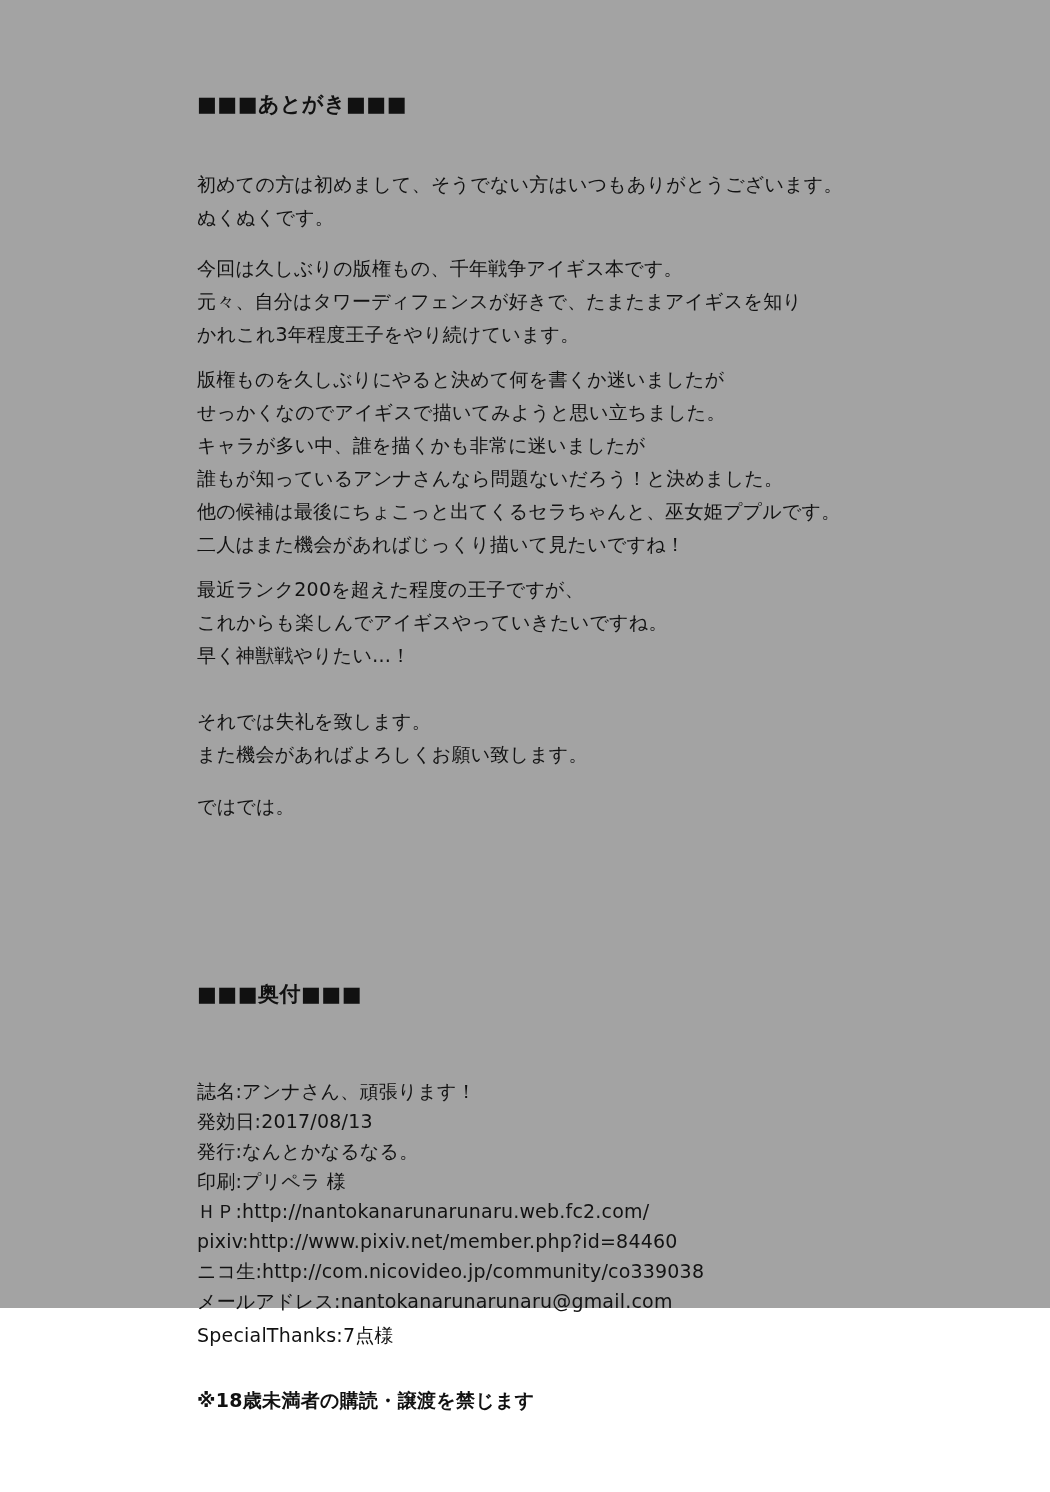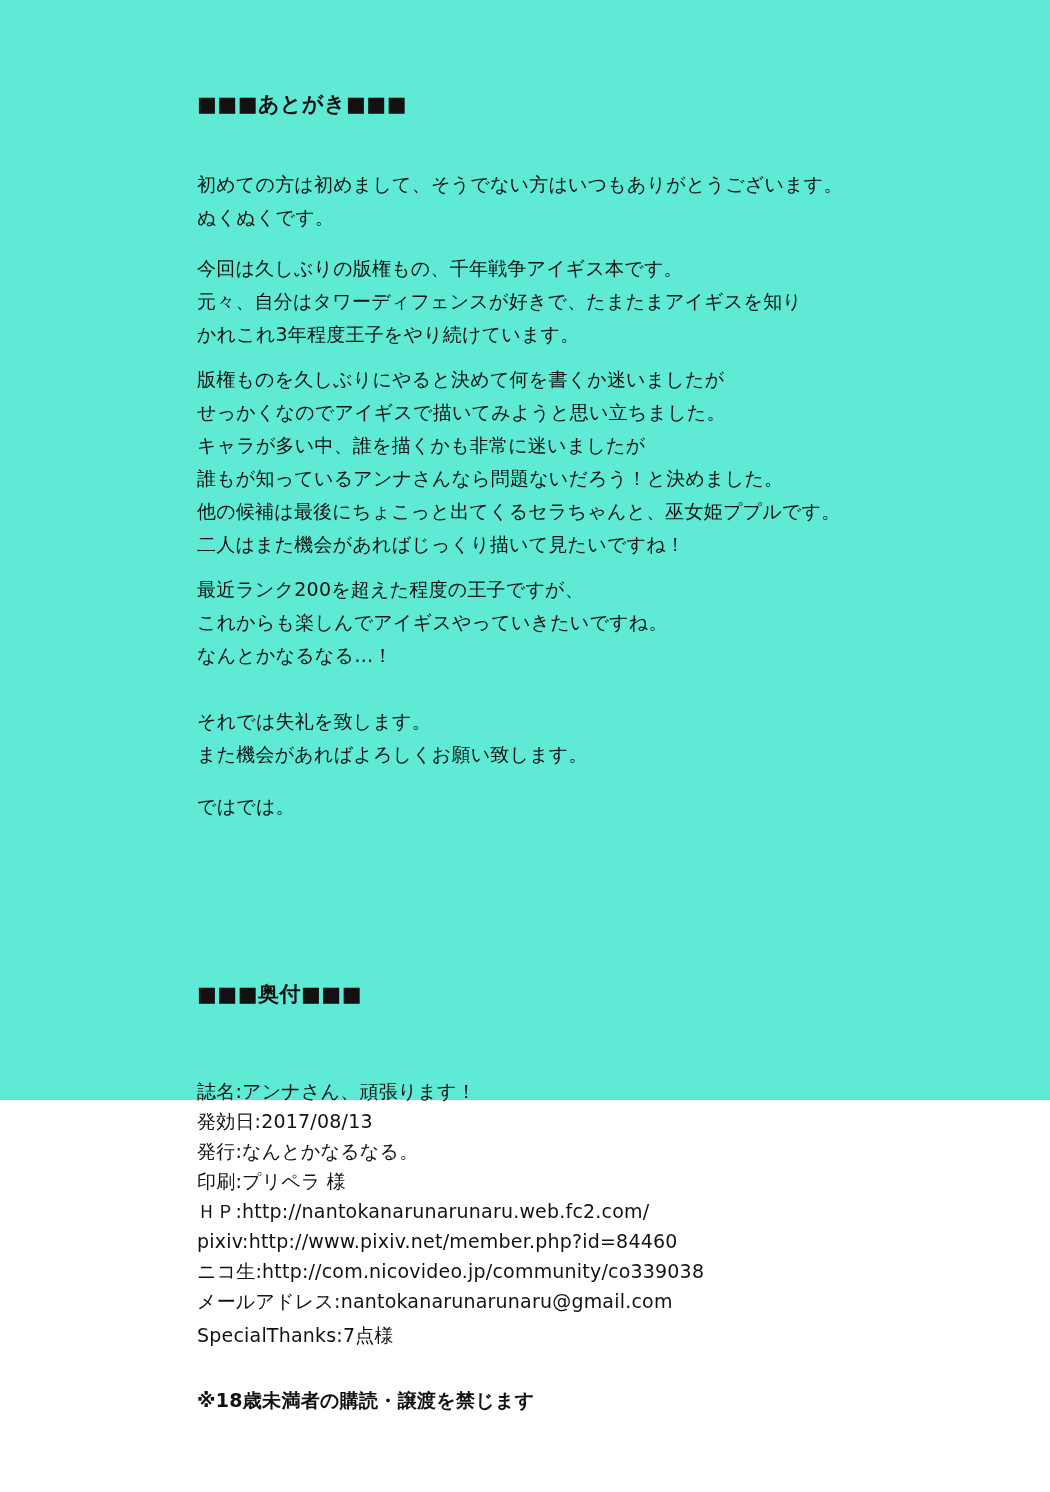--- a/index.html
+++ b/index.html
@@ -12,22 +12,22 @@
     height: 1492px;
     position: relative;
     font-family: "DejaVu Sans", "Liberation Sans", sans-serif;
     color: #1a1a1a;
     overflow: hidden;
   }
   .page {
     position: absolute;
     left: 0; top: 0;
     width: 1050px;
-    height: 1100px;
-    background: #5eead4;
+    height: 1308px;
+    background: #a3a3a3;
   }
   .section-heading {
     position: absolute;
     font-size: 21px;
     font-weight: bold;
     letter-spacing: 0.5px;
     color: #111;
     white-space: nowrap;
   }
   #afterword-heading { left: 197px; top: 90px; }
@@ -91,21 +91,21 @@
   <div class="body-block" id="para-4">他の候補は最後にちょこっと出てくるセラちゃんと、巫女姫ププルです。
 二人はまた機会があればじっくり描いて見たいですね！</div>
 
   <div class="body-block" id="para-3">版権ものを久しぶりにやると決めて何を書くか迷いましたが
 せっかくなのでアイギスで描いてみようと思い立ちました。
 キャラが多い中、誰を描くかも非常に迷いましたが
 誰もが知っているアンナさんなら問題ないだろう！と決めました。</div>
 
   <div class="body-block" id="para-5">最近ランク200を超えた程度の王子ですが、
 これからも楽しんでアイギスやっていきたいですね。
-なんとかなるなる…！</div>
+早く神獣戦やりたい…！</div>
 
   <div class="body-block" id="para-6">それでは失礼を致します。
 また機会があればよろしくお願い致します。</div>
 
   <div class="body-block" id="para-7">ではでは。</div>
 
   <div class="section-heading" id="colophon-heading">■■■奥付■■■</div>
 
   <div class="colophon-block" id="colophon-lines">誌名:アンナさん、頑張ります！
 発効日:2017/08/13

